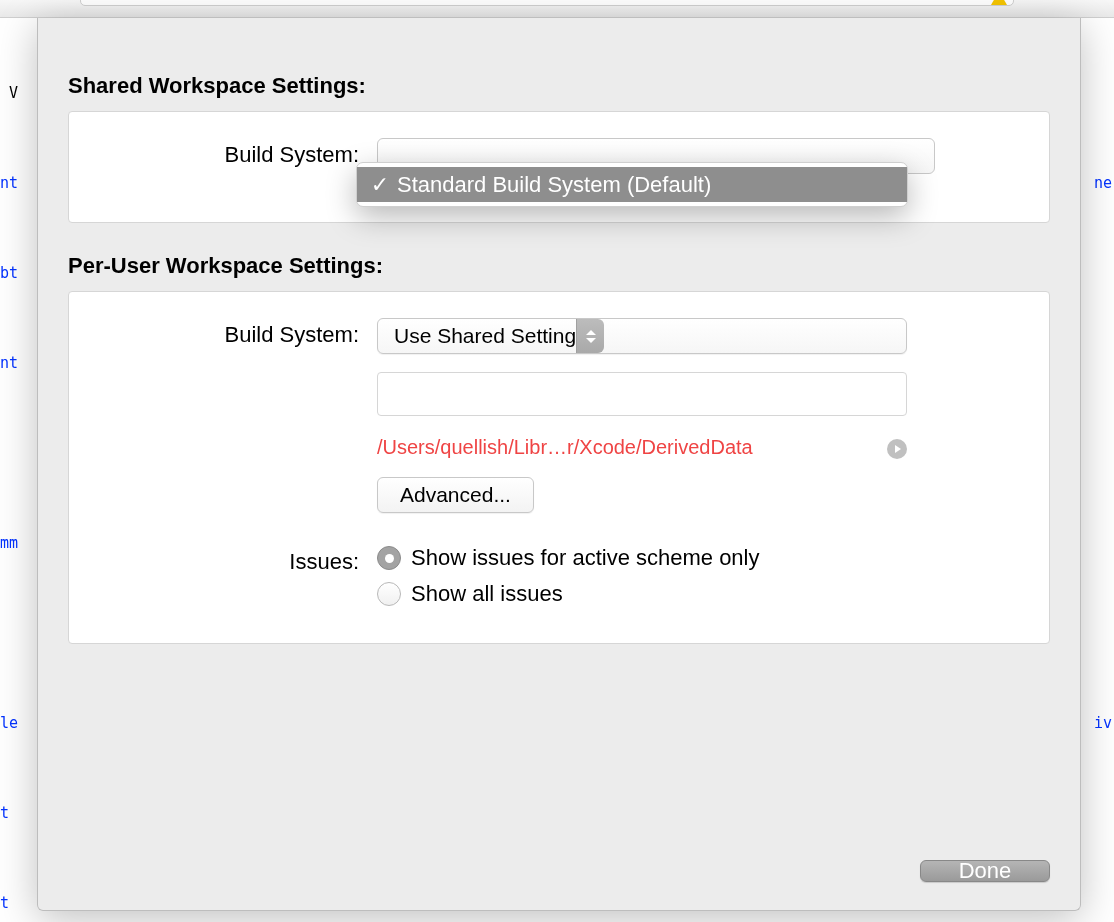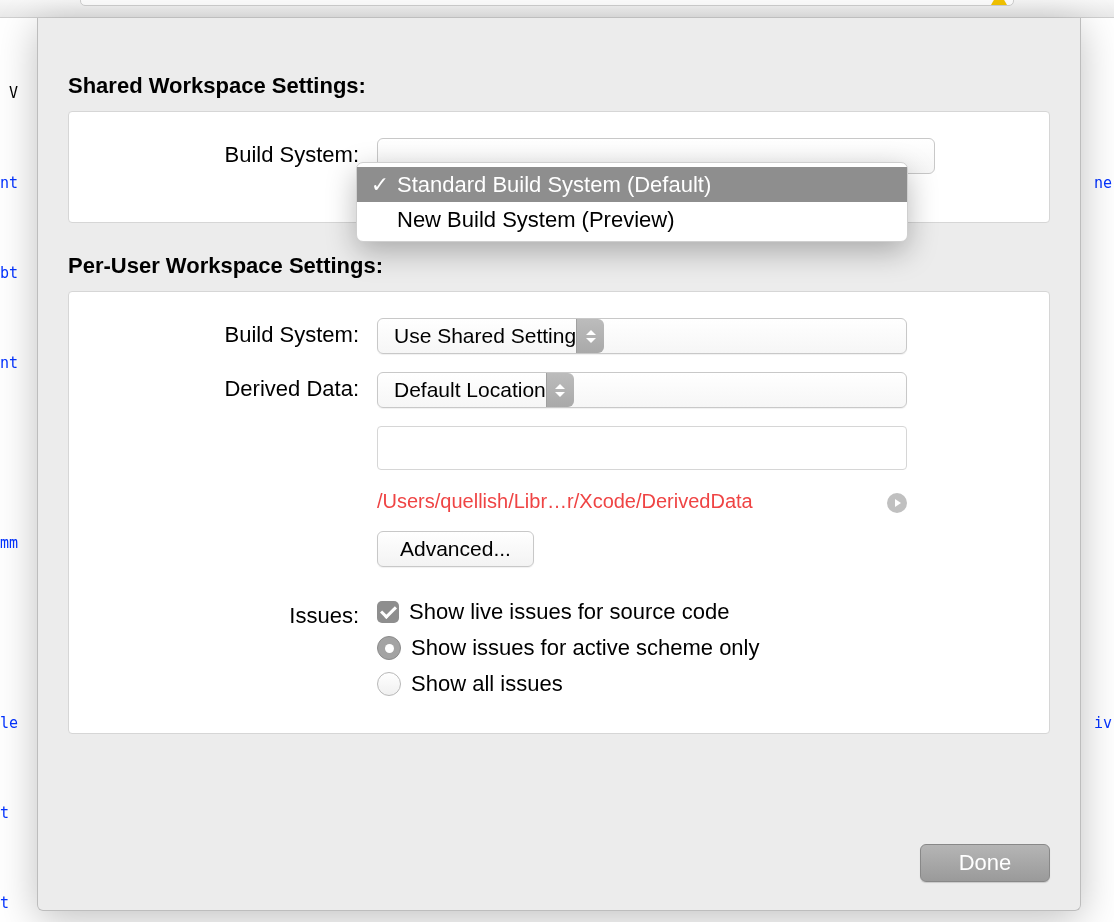--- a/index.html
+++ b/index.html
@@ -238,21 +238,21 @@
       align-items: center;
       font-size: 22px;
       color: #000;
       margin-bottom: 10px;
     }
     .done-btn {
       position: absolute;
       right: 30px;
       bottom: 28px;
       width: 130px;
-      height: 38px;
+      height: 22px;
       background: linear-gradient(to bottom, #b5b5b5, #9a9a9a);
       border: 1px solid #888;
       border-radius: 6px;
       color: #fff;
       font-size: 22px;
       display: flex;
       align-items: center;
       justify-content: center;
       box-shadow: 0 1px 1px rgba(0,0,0,0.15);
     }
@@ -351,32 +351,20 @@
         <div class="popup">
           <span>Use Shared Setting</span>
           <span class="stepper">
               <span class="tri up"></span>
               <span class="tri down"></span>
             </span>
         </div>
       </div>
     </div>
 
-    <div class="row">
-      <div class="row-label">Derived Data:</div>
-      <div class="row-control">
-        <div class="popup">
-          <span>Default Location</span>
-          <span class="stepper">
-              <span class="tri up"></span>
-              <span class="tri down"></span>
-            </span>
-        </div>
-      </div>
-    </div>
 
     <div class="row">
       <div class="row-label"></div>
       <div class="row-control">
         <input class="text-input" type="text" value="" style="">
       </div>
     </div>
 
     <div class="row">
       <div class="row-label"></div>
@@ -393,24 +381,20 @@
       <div class="row-control">
         <div class="btn">
           <span>Advanced...</span>
         </div>
       </div>
     </div>
 
     <div class="row" style="margin-top:32px;">
       <div class="row-label">Issues:</div>
       <div class="row-control">
-        <div class="opt-line">
-          <span class="check"></span>
-          <span>Show live issues for source code</span>
-        </div>
         <div class="opt-line">
           <span class="radio on"></span>
           <span>Show issues for active scheme only</span>
         </div>
         <div class="opt-line">
           <span class="radio"></span>
           <span>Show all issues</span>
         </div>
       </div>
     </div>
@@ -421,17 +405,13 @@
     <span>Done</span>
   </div>
 
 </div>
 
 <div class="dropdown-menu">
   <div class="item selected">
     <span class="ck">✓</span>
     <span>Standard Build System (Default)</span>
   </div>
-  <div class="item">
-    <span class="ck">✓</span>
-    <span>New Build System (Preview)</span>
-  </div>
 </div>
 
 </body></html>

